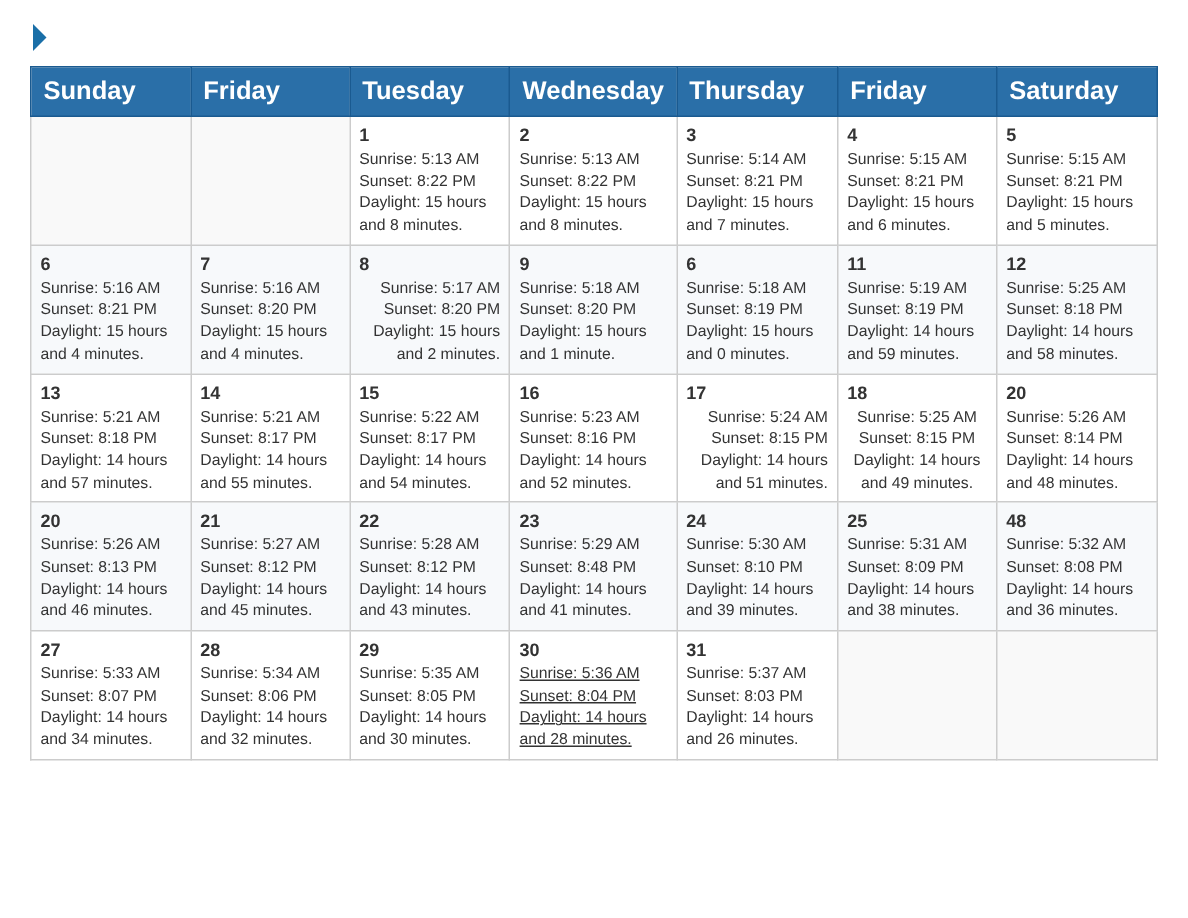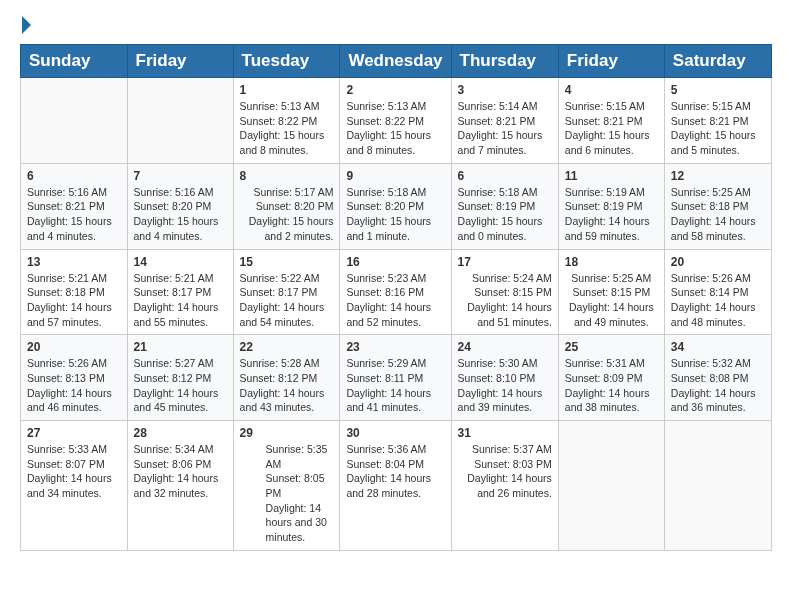--- a/index.html
+++ b/index.html
@@ -266,70 +266,70 @@
         </td>
         <td>
           <span class="day-number">22</span>
           <div class="day-info" style="white-space: pre-line;">Sunrise: 5:28 AM
 Sunset: 8:12 PM
 Daylight: 14 hours and 43 minutes.</div>
         </td>
         <td>
           <span class="day-number">23</span>
           <div class="day-info" style="white-space: pre-line;">Sunrise: 5:29 AM
-Sunset: 8:11 PM
+Sunset: 8:48 PM
 Daylight: 14 hours and 41 minutes.</div>
         </td>
         <td>
           <span class="day-number">24</span>
           <div class="day-info" style="white-space: pre-line;">Sunrise: 5:30 AM
 Sunset: 8:10 PM
 Daylight: 14 hours and 39 minutes.</div>
         </td>
         <td>
           <span class="day-number">25</span>
           <div class="day-info" style="white-space: pre-line;">Sunrise: 5:31 AM
 Sunset: 8:09 PM
 Daylight: 14 hours and 38 minutes.</div>
         </td>
         <td>
-          <span class="day-number">34</span>
+          <span class="day-number">48</span>
           <div class="day-info" style="white-space: pre-line;">Sunrise: 5:32 AM
 Sunset: 8:08 PM
 Daylight: 14 hours and 36 minutes.</div>
         </td>
       </tr>
       <tr>
         <td>
           <span class="day-number">27</span>
           <div class="day-info" style="white-space: pre-line;">Sunrise: 5:33 AM
 Sunset: 8:07 PM
 Daylight: 14 hours and 34 minutes.</div>
         </td>
         <td>
           <span class="day-number">28</span>
           <div class="day-info" style="white-space: pre-line;">Sunrise: 5:34 AM
 Sunset: 8:06 PM
 Daylight: 14 hours and 32 minutes.</div>
         </td>
         <td>
           <span class="day-number">29</span>
-          <div class="day-info" style="white-space: pre-line; margin-left: 26px;">Sunrise: 5:35 AM
+          <div class="day-info" style="white-space: pre-line;">Sunrise: 5:35 AM
 Sunset: 8:05 PM
 Daylight: 14 hours and 30 minutes.</div>
         </td>
         <td>
           <span class="day-number">30</span>
-          <div class="day-info" style="white-space: pre-line;">Sunrise: 5:36 AM
+          <div class="day-info" style="white-space: pre-line; text-decoration: underline;">Sunrise: 5:36 AM
 Sunset: 8:04 PM
 Daylight: 14 hours and 28 minutes.</div>
         </td>
         <td>
           <span class="day-number">31</span>
-          <div class="day-info" style="white-space: pre-line; text-align: right;">Sunrise: 5:37 AM
+          <div class="day-info" style="white-space: pre-line;">Sunrise: 5:37 AM
 Sunset: 8:03 PM
 Daylight: 14 hours and 26 minutes.</div>
         </td>
         <td class="empty-cell"></td>
         <td class="empty-cell"></td>
       </tr>
     </tbody>
 </table>
 
 </body></html>

